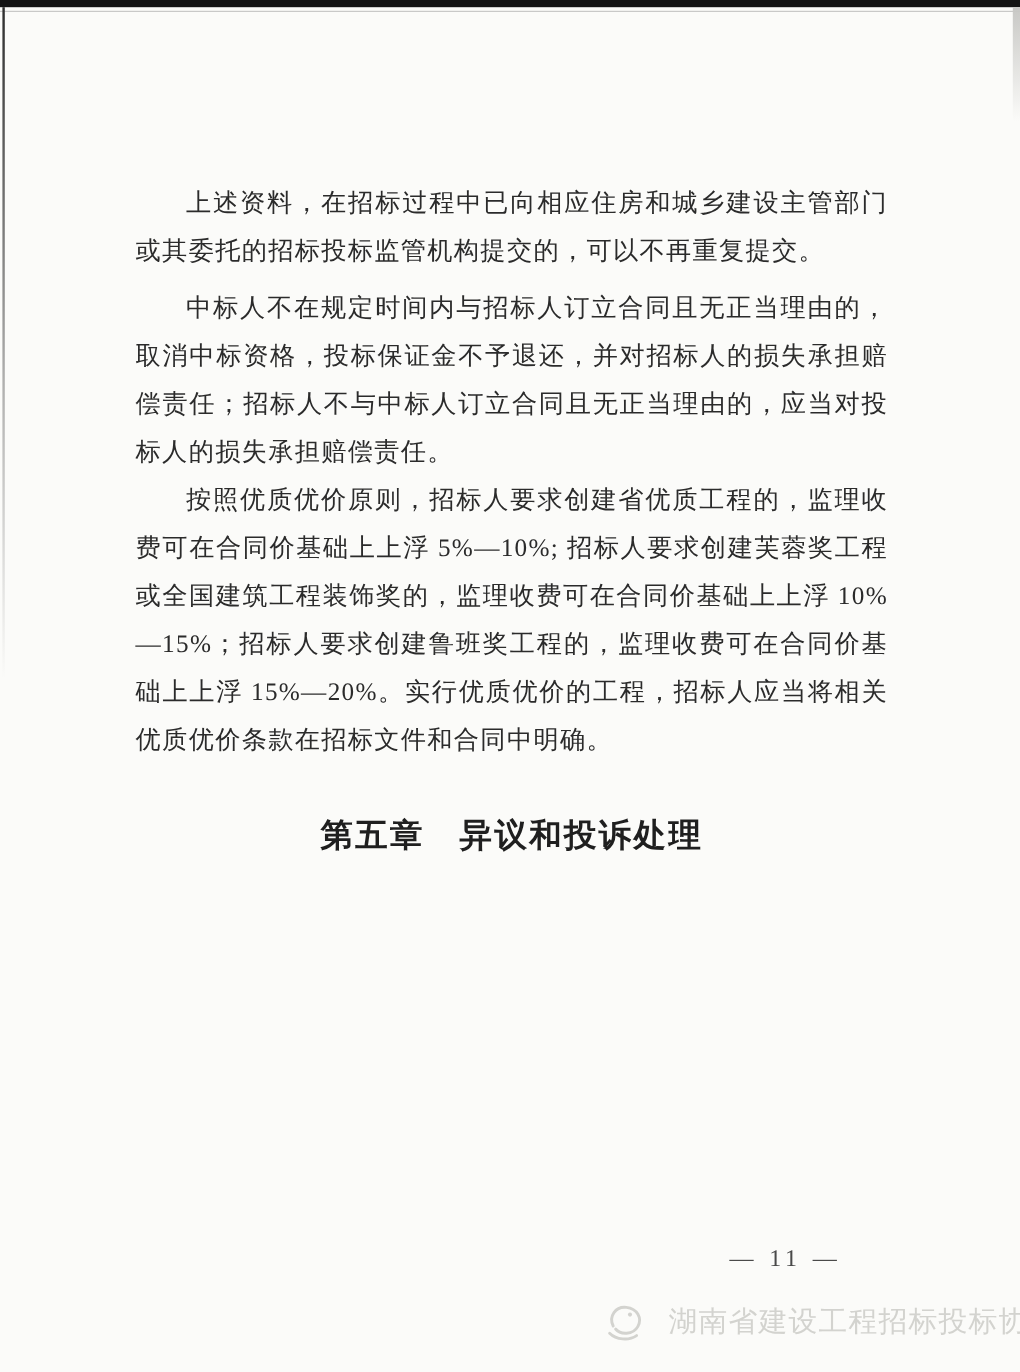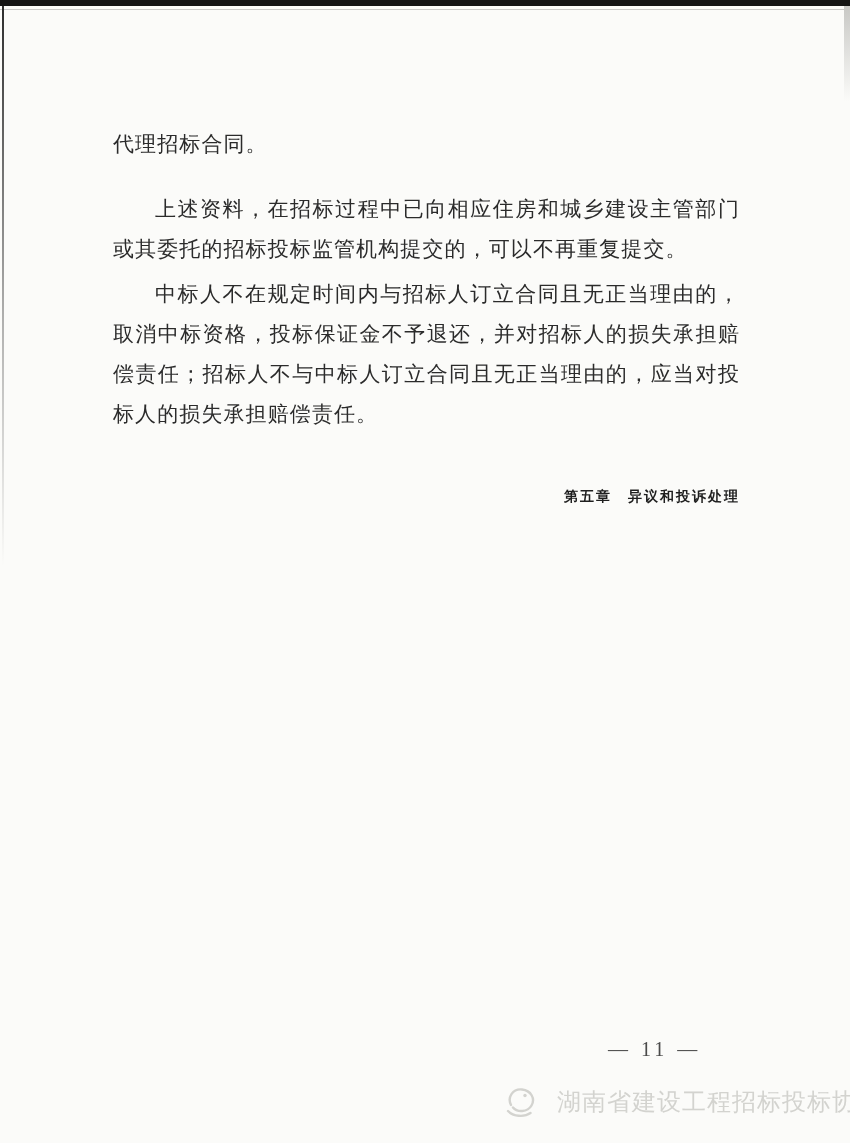--- a/index.html
+++ b/index.html
@@ -31,34 +31,34 @@
   .text-block {
     position:absolute; left:113px; top:124px; width:627px;
     color:#2b2b2b;
     font-size:21px; line-height:40px;
     letter-spacing:1.1px;
     text-align:justify;
   }
   .para { margin:0; text-indent:2em; }
   .para.no-indent { text-indent:0; }
   .para.gap-md { margin-top:25px; }
-  .para.gap-sm { margin-top:7px;font-family:Liberation Mono, monospace; }
+  .para.gap-sm { margin-top:7px; }
   .term {
     font-family:"Liberation Sans","DejaVu Sans",sans-serif;
     font-weight:bold;
     color:#1f1f1f;
     margin-right:0.85em;
   }
   .chapter-heading {
     margin:40px 0 15px 0;
     text-indent:0;
-    text-align:right;
+    text-align:center;
     font-family:"Liberation Sans","DejaVu Sans",sans-serif;
     font-weight:bold;
-    font-size:14px;
+    font-size:27px;
     line-height:40px;
     letter-spacing:2px;
     color:#1f1f1f;
   }
   
   .page-number {
     position:absolute; top:1036px; left:608px; width:120px;
     text-align:left;
     font-size:20px; line-height:26px;
     color:#4a4a4a;
@@ -82,27 +82,27 @@
 
 <div class="page">
 
   <div class="scan-edge-top"></div>
   <div class="scan-edge-top-line"></div>
   <div class="scan-edge-left"></div>
   <div class="scan-edge-right"></div>
 
   <main class="text-block">
 
-    <p class="para no-indent">代理招标合同。</p>
 
     <p class="para gap-md">上述资料，在招标过程中已向相应住房和城乡建设主管部门或其委托的招标投标监管机构提交的，可以不再重复提交。</p>
 
 
     <p class="para gap-sm">中标人不在规定时间内与招标人订立合同且无正当理由的，取消中标资格，投标保证金不予退还，并对招标人的损失承担赔偿责任；招标人不与中标人订立合同且无正当理由的，应当对投标人的损失承担赔偿责任。</p>
 
+    <p class="para">按照优质优价原则，招标人要求创建省优质工程的，监理收费可在合同价基础上上浮 5%—10%; 招标人要求创建芙蓉奖工程或全国建筑工程装饰奖的，监理收费可在合同价基础上上浮 10%—15%；招标人要求创建鲁班奖工程的，监理收费可在合同价基础上上浮 15%—20%。实行优质优价的工程，招标人应当将相关优质优价条款在招标文件和合同中明确。</p>
 
     <h2 class="chapter-heading">第五章　异议和投诉处理</h2>
 
 
   </main>
 
   <div class="page-number">— 11 —</div>
 
   <div class="watermark">
     <svg width="46" height="40" viewBox="0 0 46 40" fill="none" stroke="#d3d3cf" stroke-width="2.4" stroke-linecap="round">

